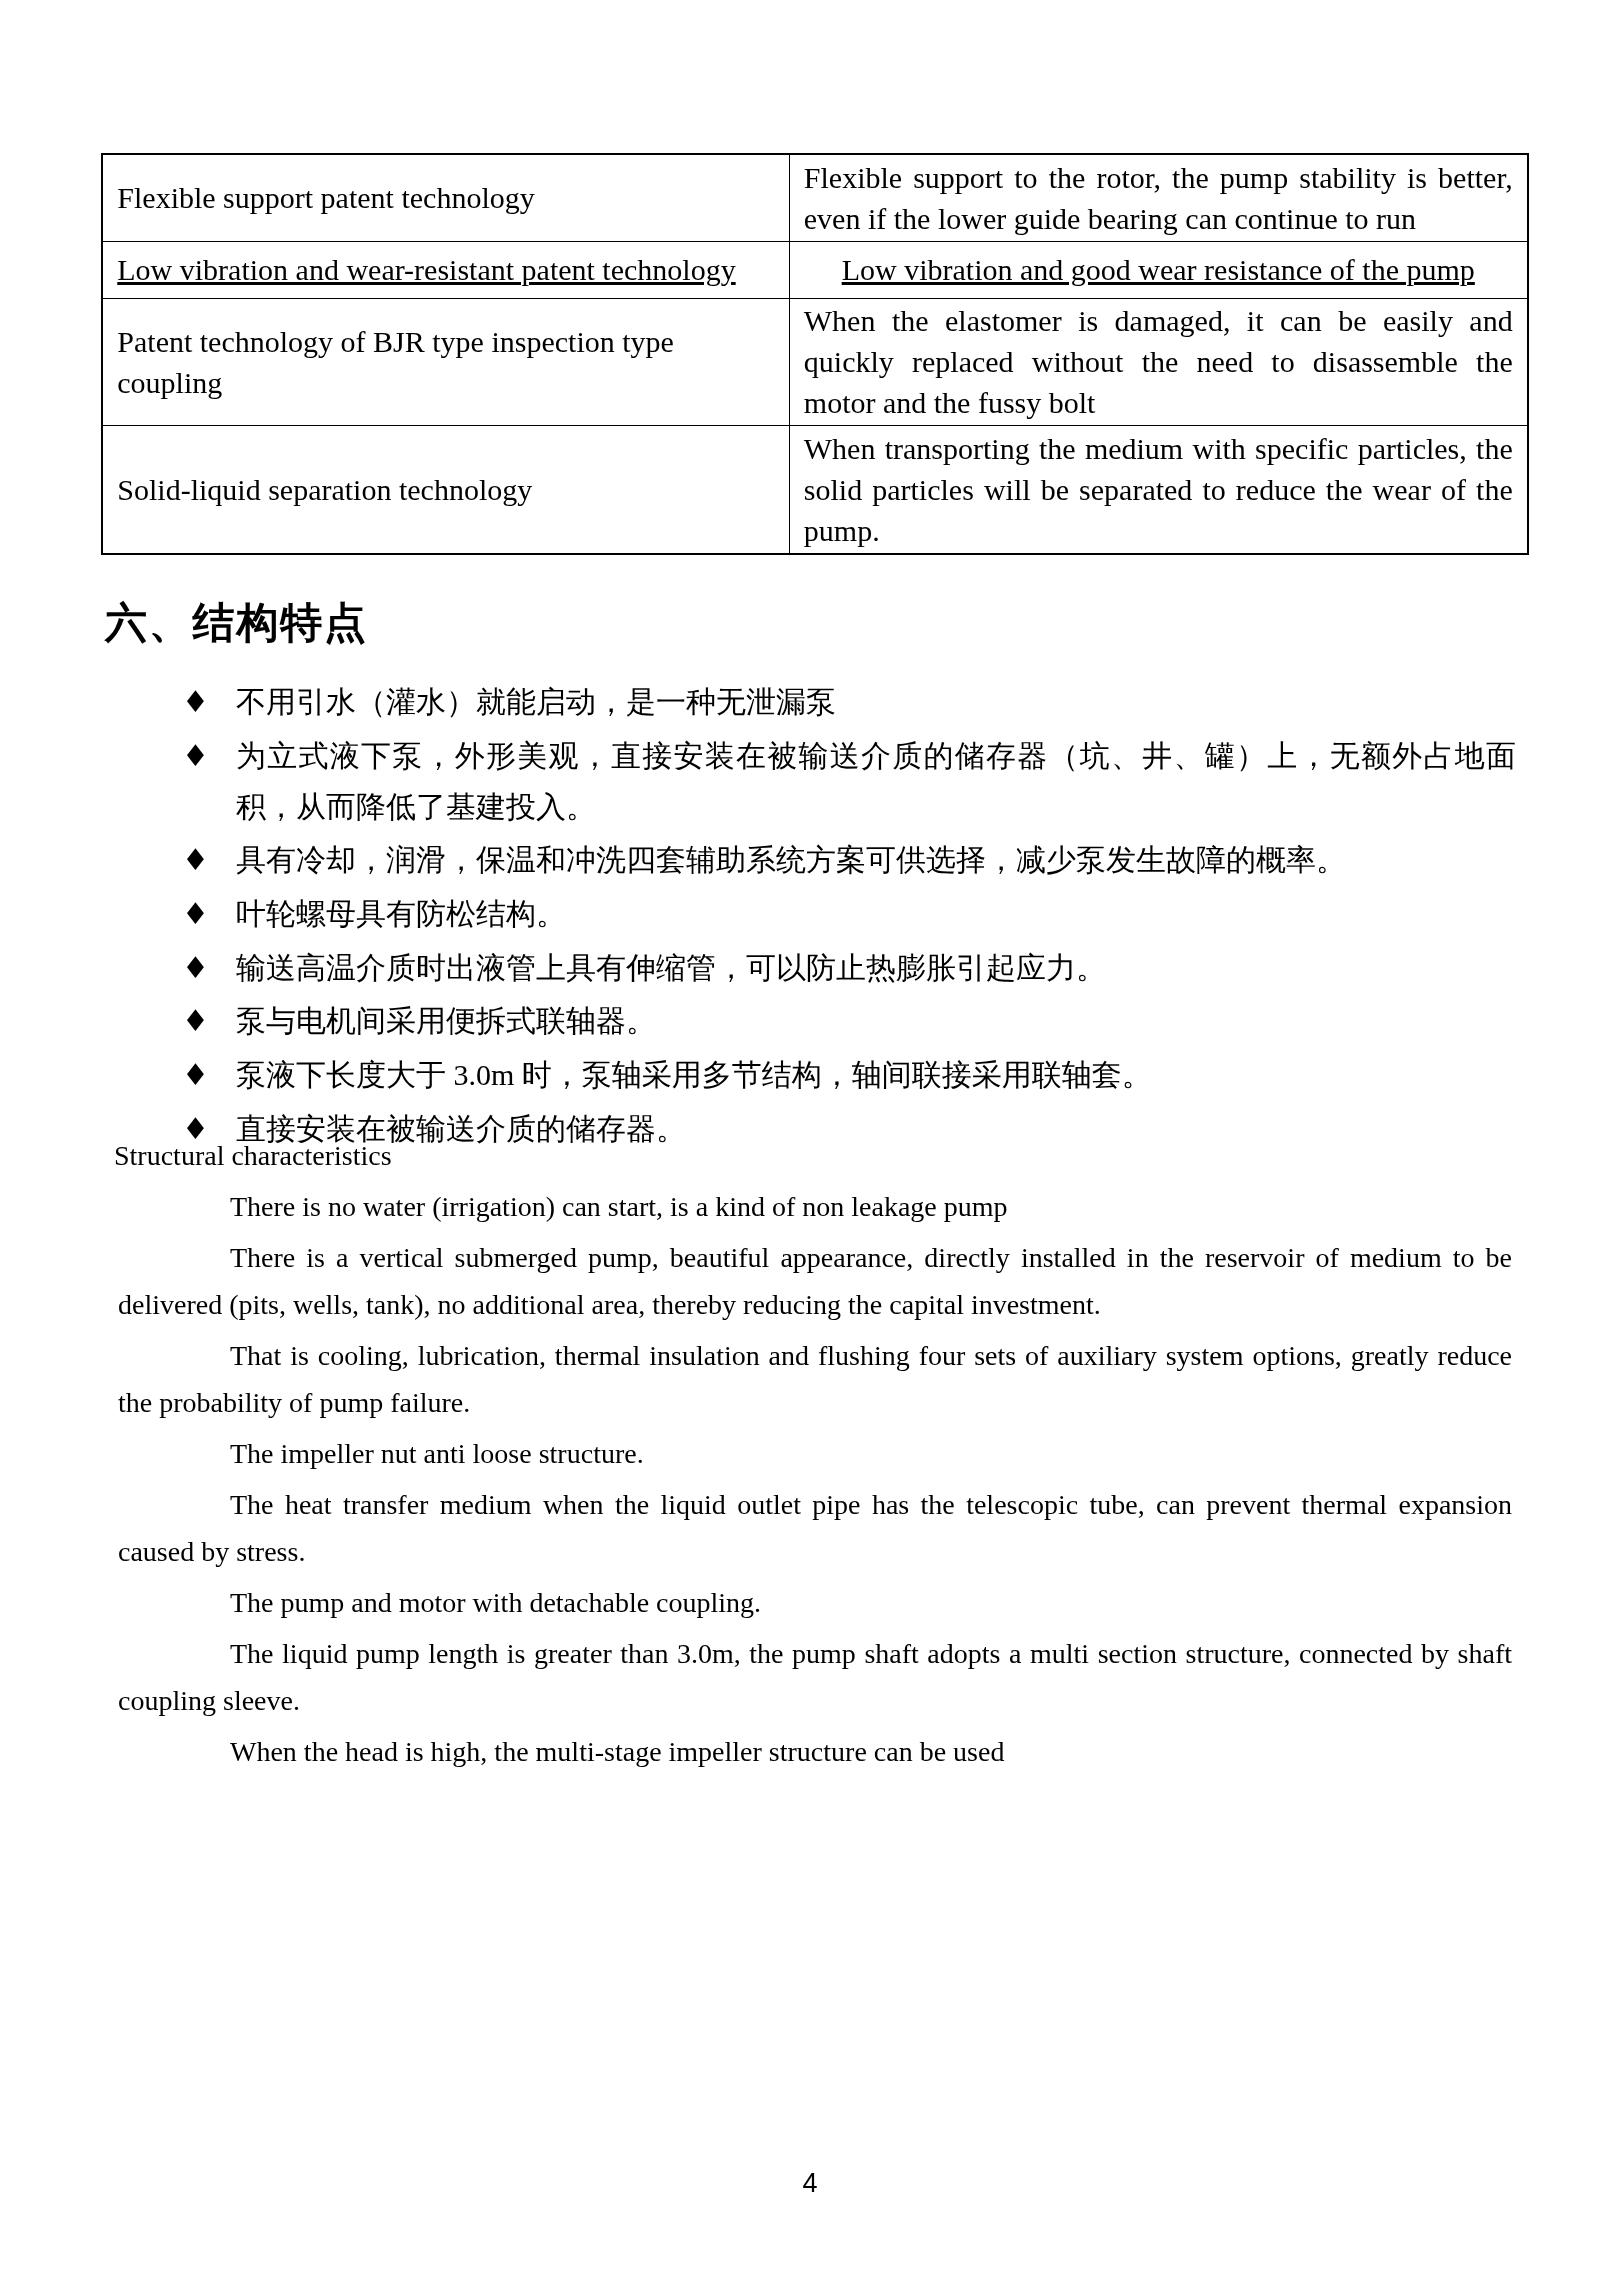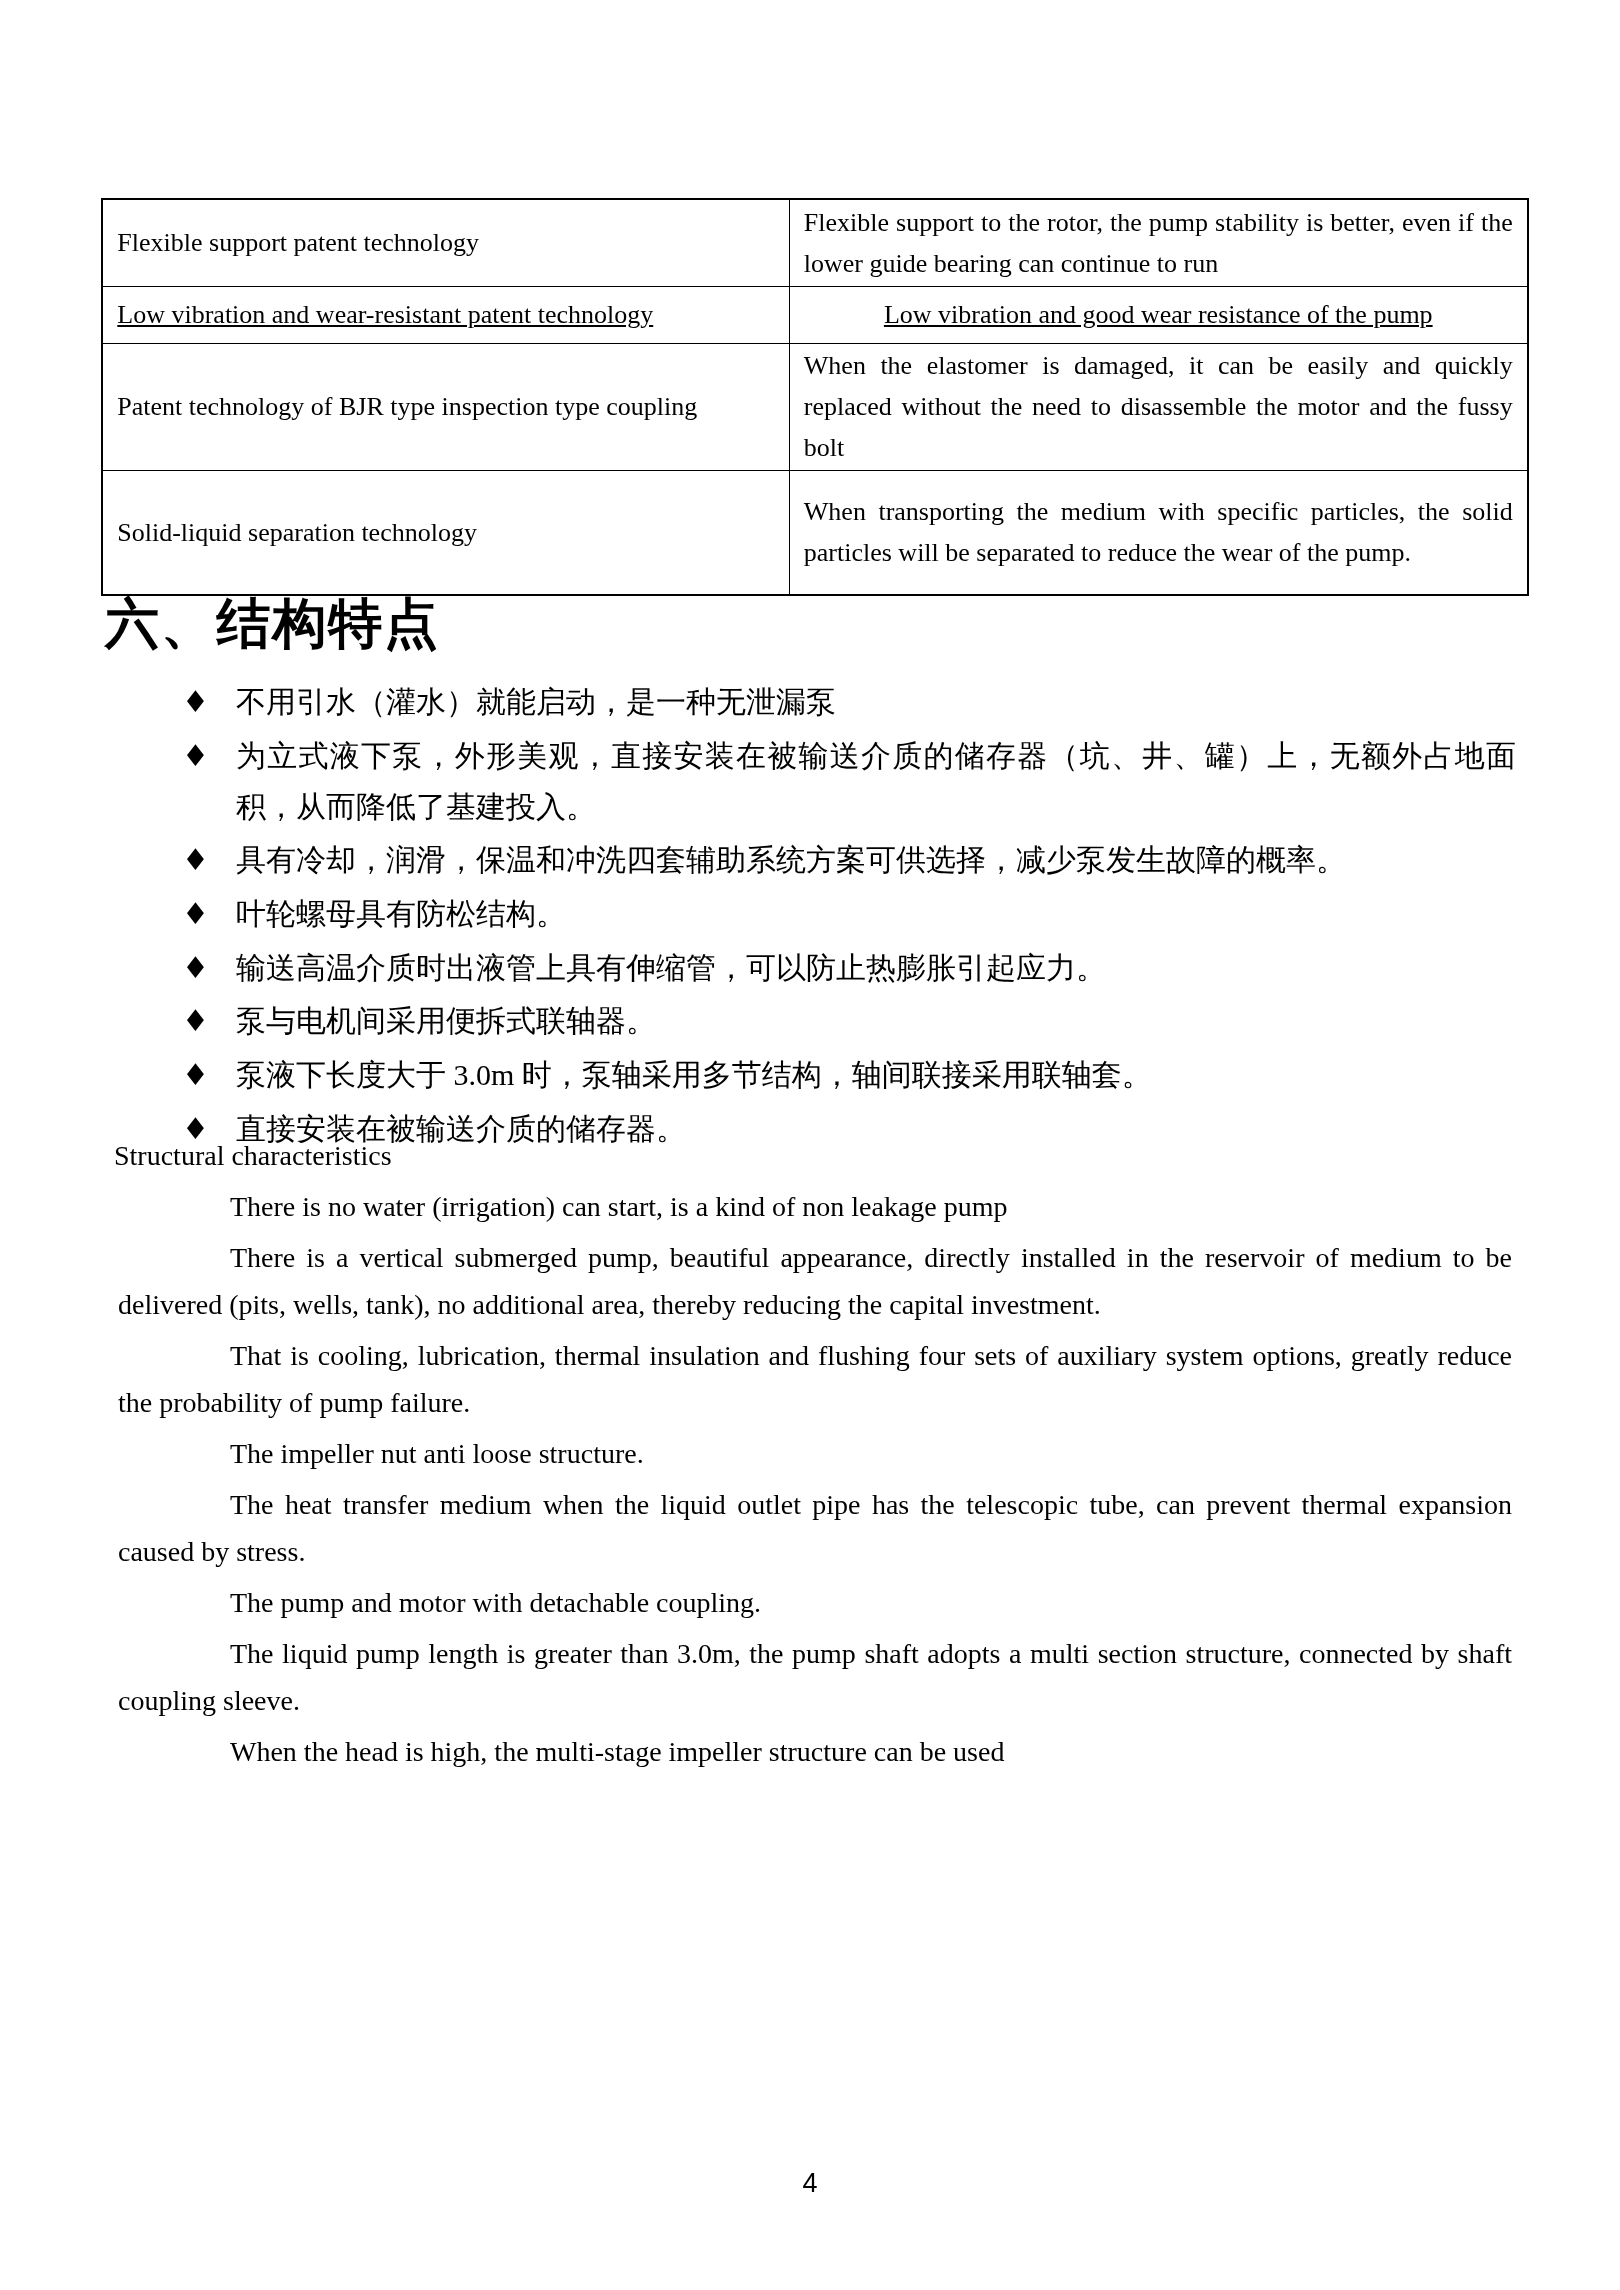--- a/index.html
+++ b/index.html
@@ -16,23 +16,22 @@
 
   
   .feature-table {
     position: absolute;
     top: 153px;
     left: 101px;
     width: 1428px;
     border-collapse: collapse;
     table-layout: fixed;
     border: 2.7px solid #000;
-    font-size: 26px;
+    font-size: 30px;
     line-height: 41px;
-    margin-top: 45px;
   }
   .feature-table td {
     border: 1.8px solid #000;
     padding: 1.8px 14.3px;
     vertical-align: middle;
   }
   .feature-table tr.r1 { height: 86px; }
   .feature-table tr.r2 { height: 57px; text-decoration: underline; }
   .feature-table tr.r3 { height: 127px; }
   .feature-table tr.r4 { height: 124px; }
@@ -40,21 +39,21 @@
   .feature-table td.center  { text-align: center; }
 
   
   .heading {
     position: absolute;
     top: 598px;
     left: 105px;
     margin: 0;
     font-family: "Liberation Sans", "DejaVu Sans", sans-serif;
     font-weight: bold;
-    font-size: 54px;
+    font-size: 42px;
     line-height: 50px;
     letter-spacing: 1.8px;
   }
 
   
   .bullets {
     position: absolute;
     top: 676px;
     left: 182px;
     width: 1334px;

